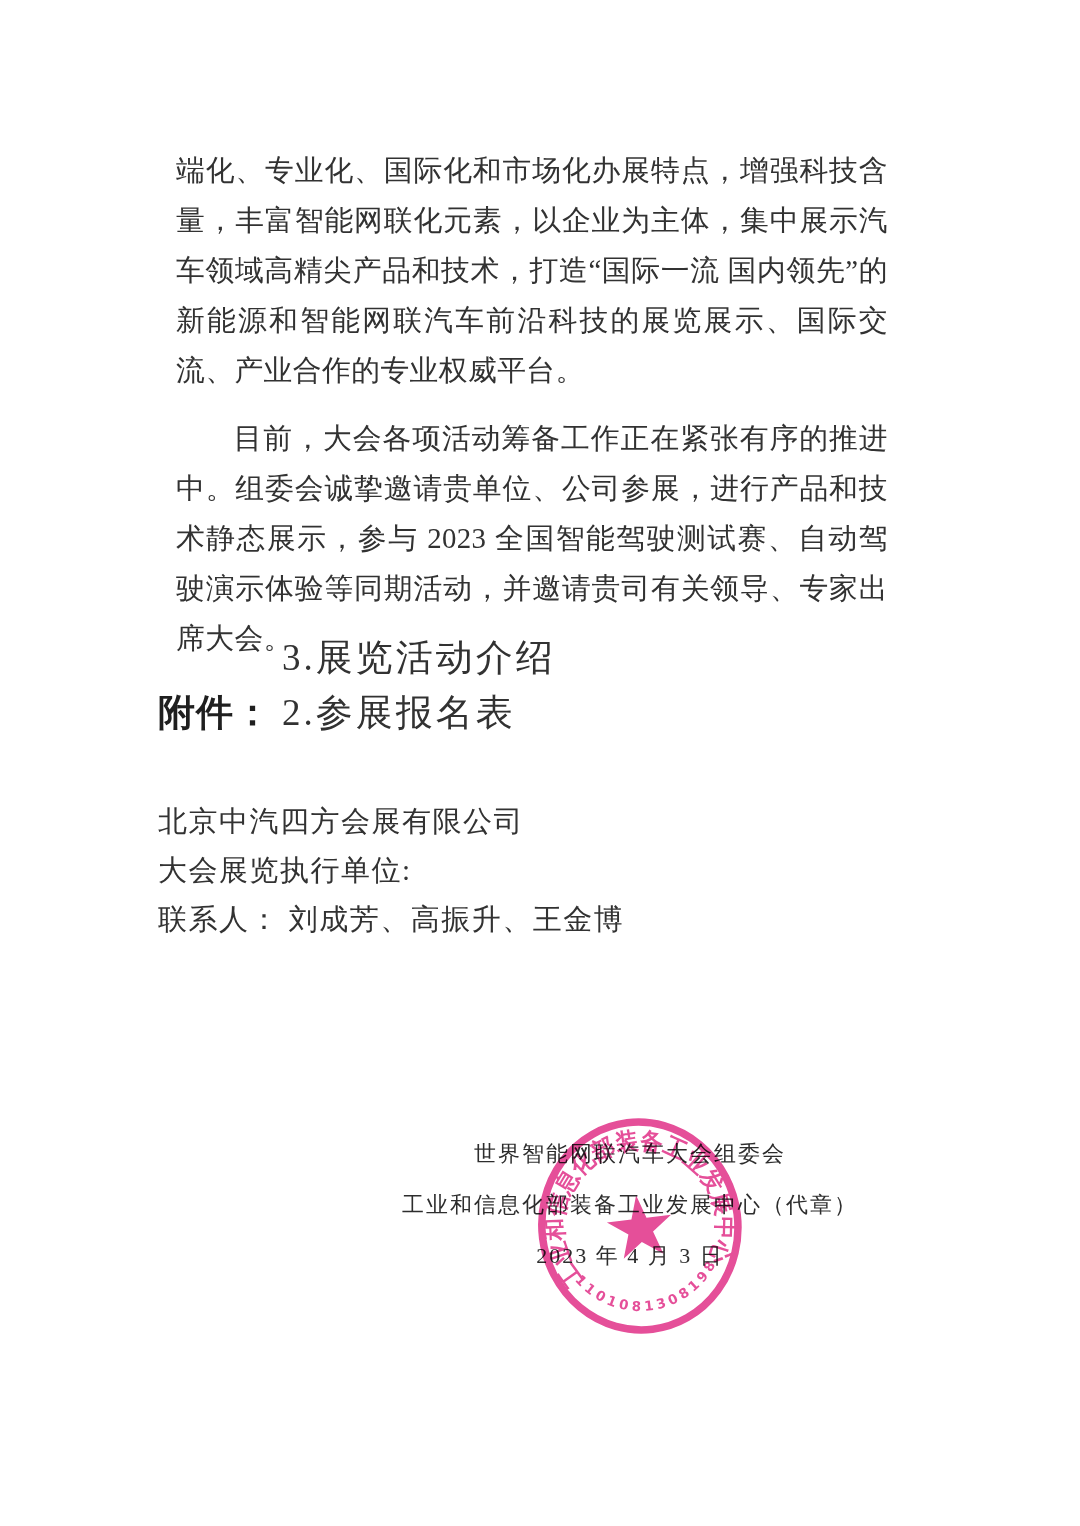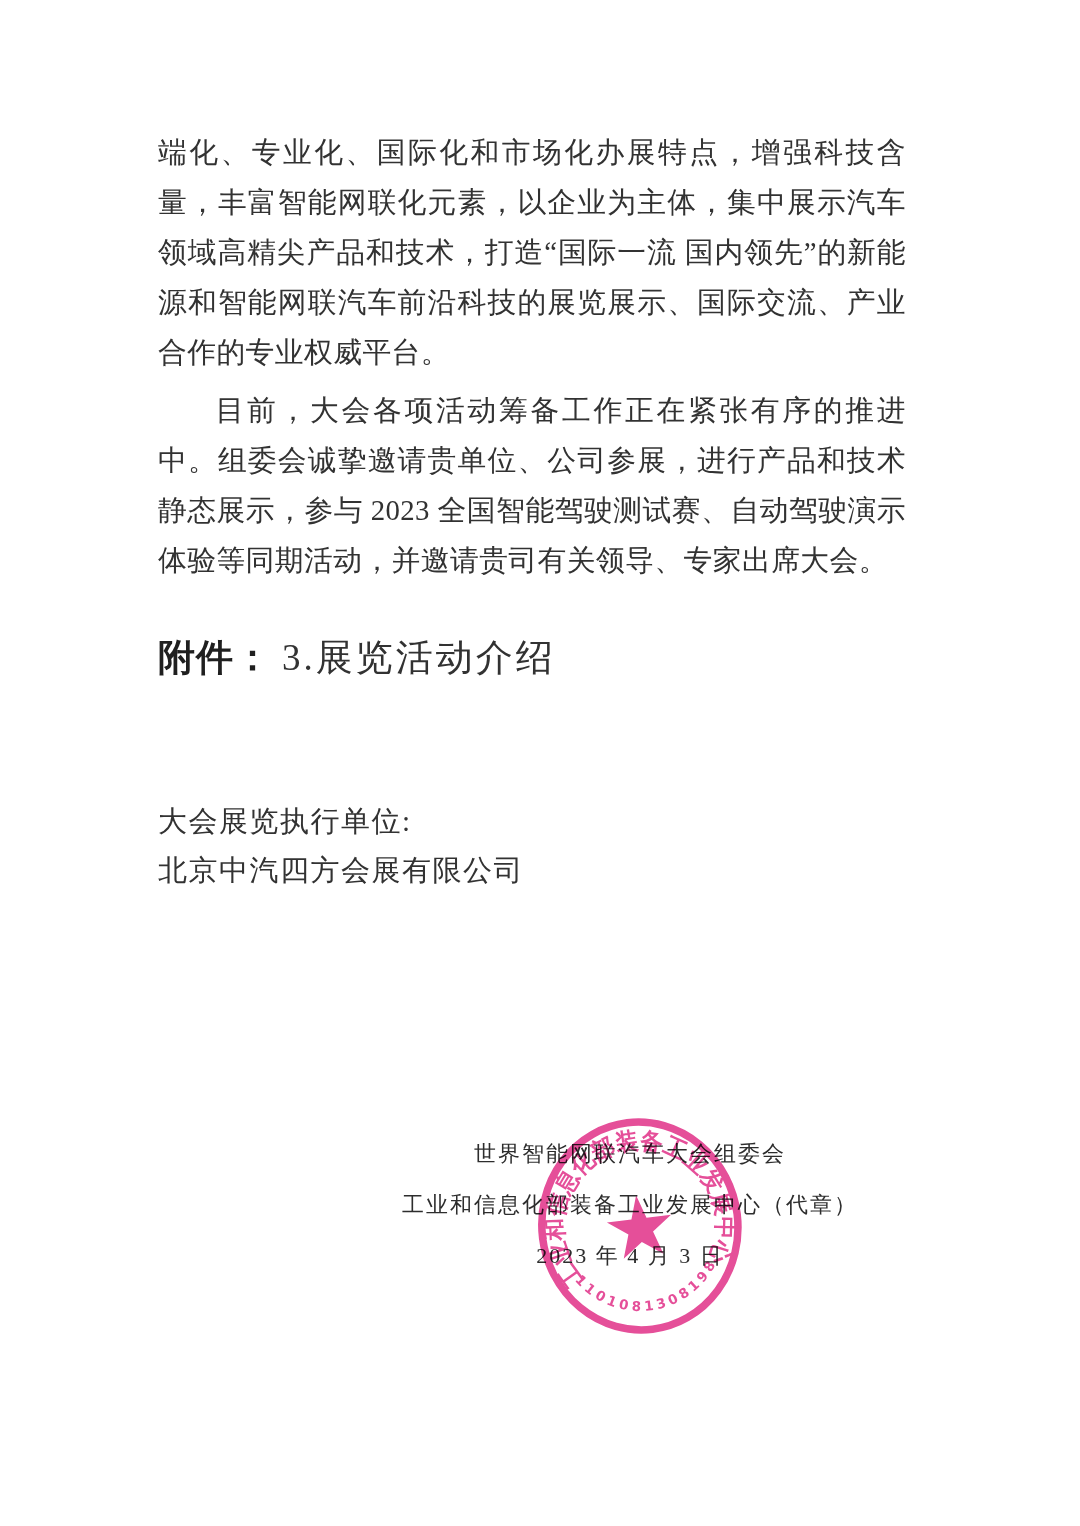--- a/index.html
+++ b/index.html
@@ -17,21 +17,21 @@
   .body-text{
     position:absolute;
     left:158px; top:127px;
     width:748px;
     font-size:28.8px;
     line-height:50px;
     text-align:justify;
     text-justify:inter-character;
     letter-spacing:0.4px;
   }
-  .para{margin:0;}
+  .para{margin:18px;}
   .para + .para{margin-top:8px;}
   .para.indent{text-indent:2em;}
   
   .attachments{
     position:absolute;
     left:158px; top:630px;
     display:flex;
     align-items:flex-end;
     font-size:37px;
     line-height:55px;
@@ -82,26 +82,28 @@
 
   <section class="body-text">
     <p class="para no-indent">端化、专业化、国际化和市场化办展特点，增强科技含量，丰富智能网联化元素，以企业为主体，集中展示汽车领域高精尖产品和技术，打造“国际一流 国内领先”的新能源和智能网联汽车前沿科技的展览展示、国际交流、产业合作的专业权威平台。</p>
     <p class="para indent">目前，大会各项活动筹备工作正在紧张有序的推进中。组委会诚挚邀请贵单位、公司参展，进行产品和技术静态展示，参与 2023 全国智能驾驶测试赛、自动驾驶演示体验等同期活动，并邀请贵司有关领导、专家出席大会。</p>
   </section>
 
   <section class="attachments">
     <span class="attach-label">附件：</span>
     <div class="attach-items">
       <div>3.展览活动介绍</div>
+      <div>2.参展报名表</div>
     </div>
   </section>
 
   <section class="contact">
+    <div>北京中汽四方会展有限公司</div>
     <div>大会展览执行单位:</div>
-    <div>北京中汽四方会展有限公司</div>
+    <div>联系人： 刘成芳、高振升、王金博</div>
   </section>
 
   <section class="signature">
     <div>世界智能网联汽车大会组委会</div>
     <div>工业和信息化部装备工业发展中心（代章）</div>
     <div>2023 年 4 月 3 日</div>
   </section>
 
   <div class="seal">
     <svg viewBox="0 0 210 222" xmlns="http://www.w3.org/2000/svg">

